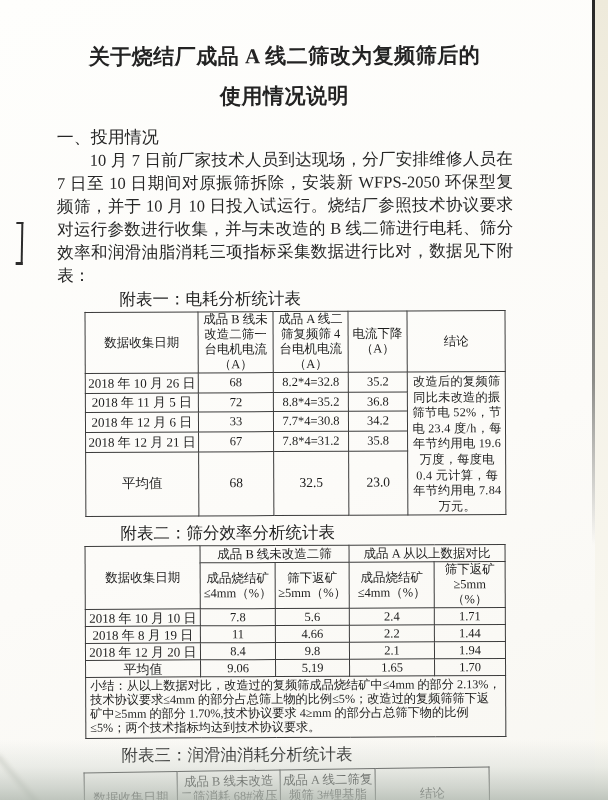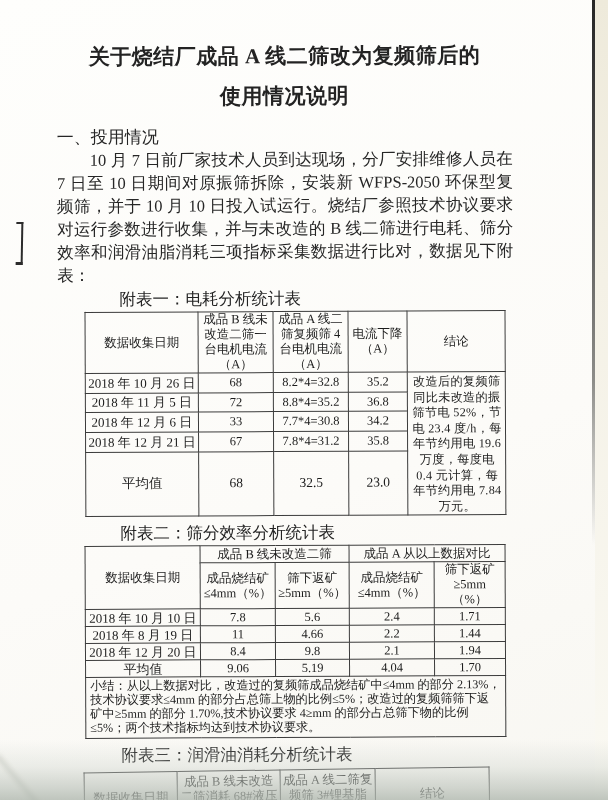--- a/index.html
+++ b/index.html
@@ -194,21 +194,21 @@
         <td>2018 年 12 月 20 日</td>
         <td>8.4</td>
         <td>9.8</td>
         <td>2.1</td>
         <td>1.94</td>
       </tr>
       <tr class="data">
         <td>平均值</td>
         <td>9.06</td>
         <td>5.19</td>
-        <td>4.04</td>
+        <td>1.65</td>
         <td>1.70</td>
       </tr>
       <tr>
         <td class="summary" colspan="5">小结：从以上数据对比，改造过的复频筛成品烧结矿中≤4mm 的部分 2.13%，技术协议要求≤4mm 的部分占总筛上物的比例≤5%；改造过的复频筛筛下返矿中≥5mm 的部分 1.70%,技术协议要求 4≥mm 的部分占总筛下物的比例≤5%；两个技术指标均达到技术协议要求。</td>
       </tr>
     </tbody>
       </table>
 
     <div class="caption">附表三：润滑油消耗分析统计表</div>
     <div class="t3wrap">

